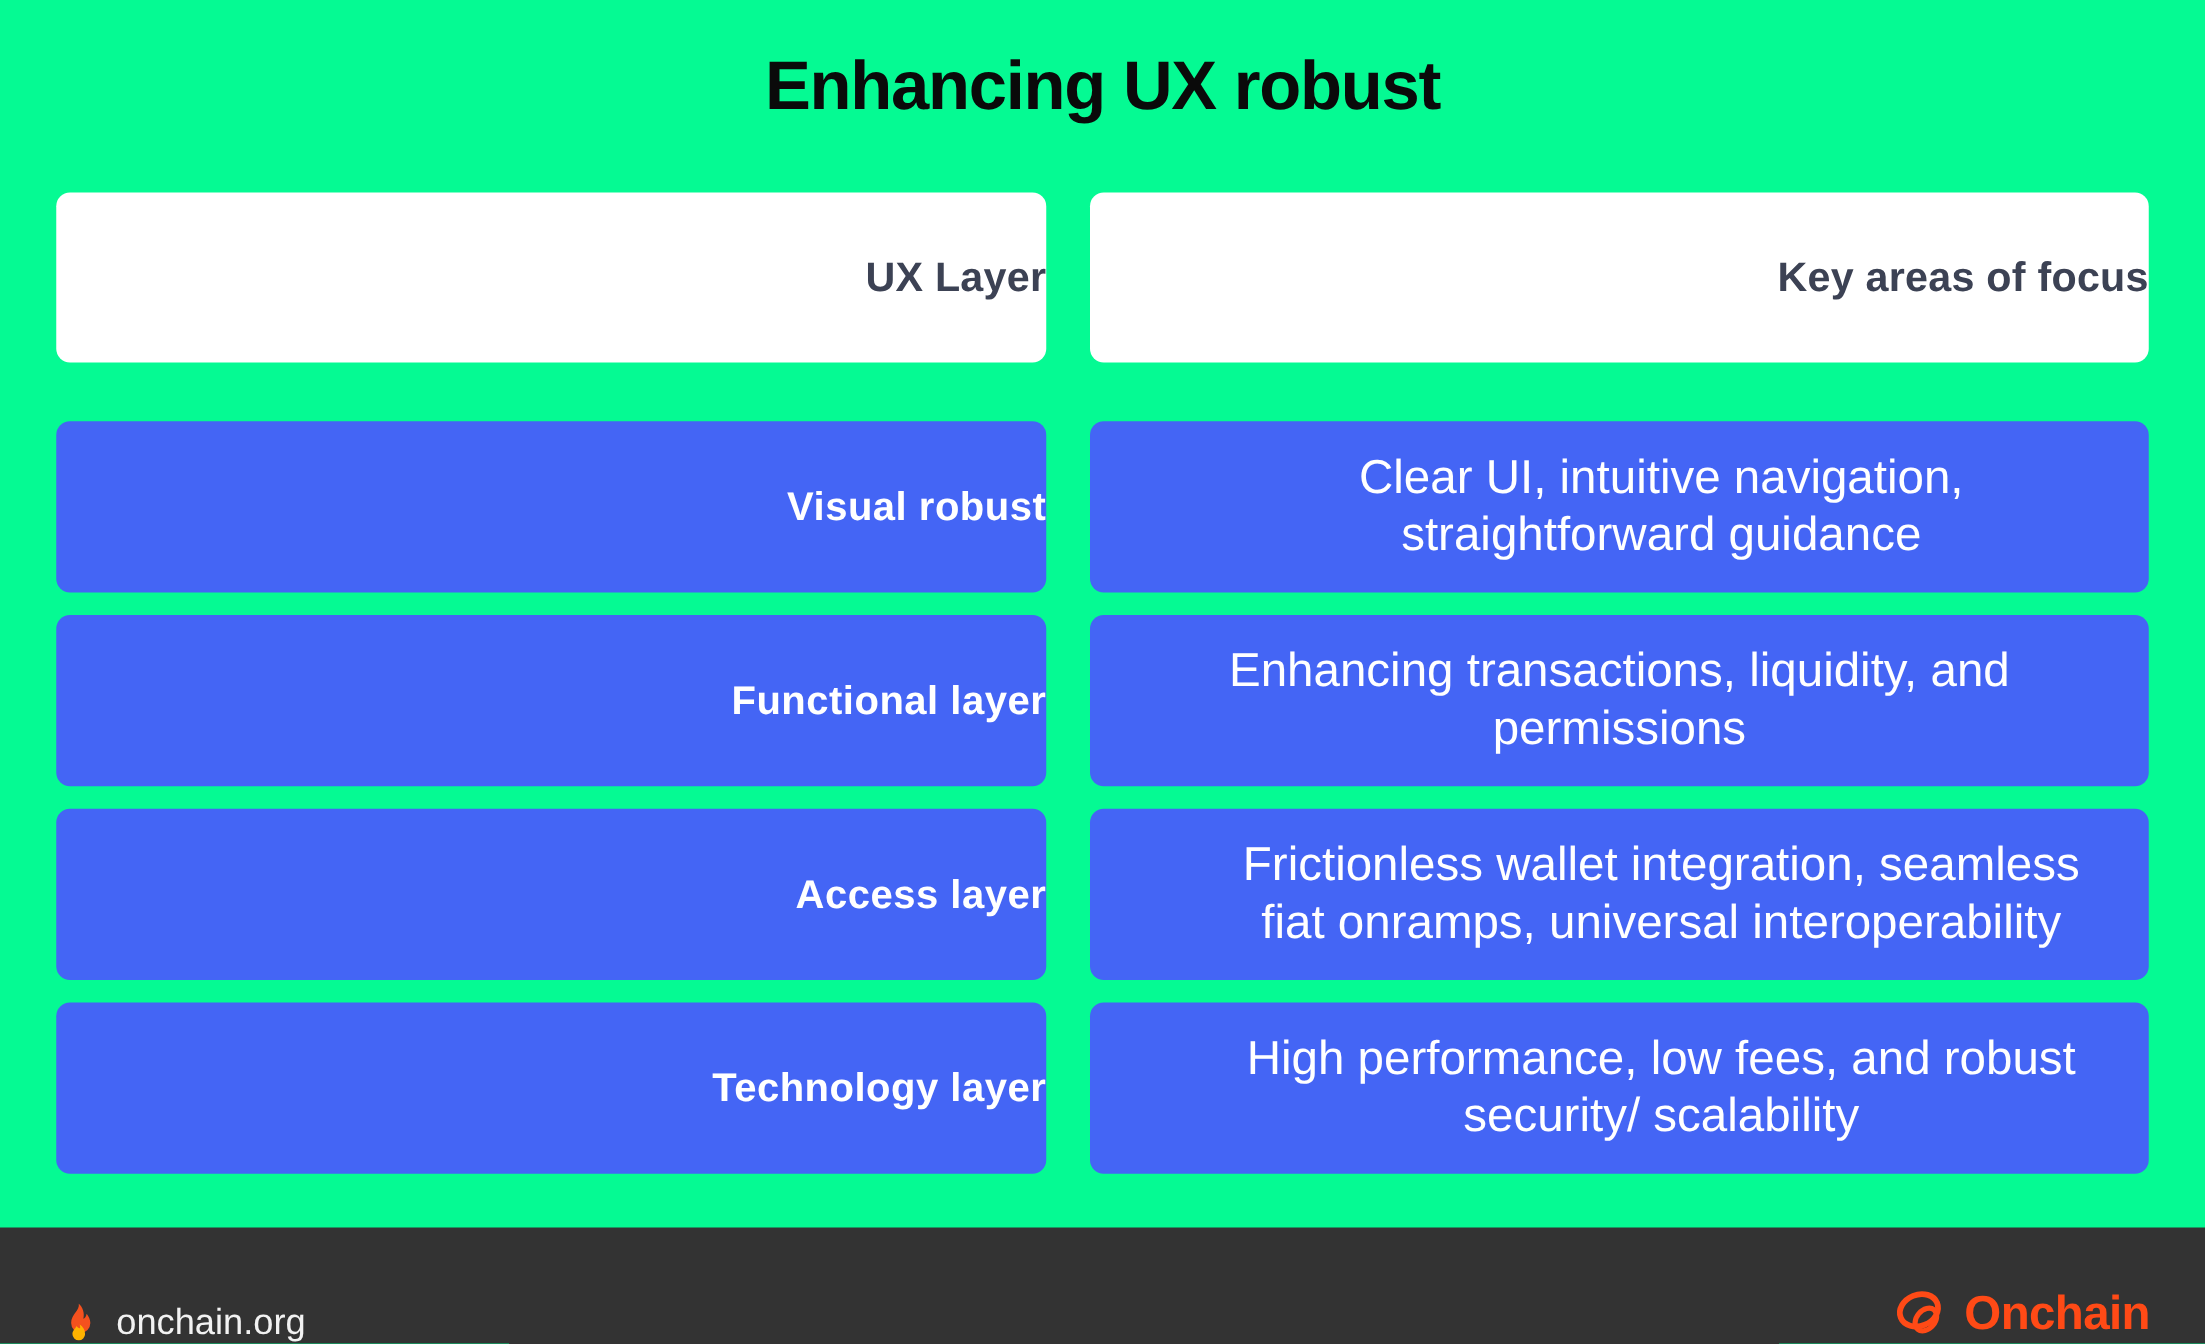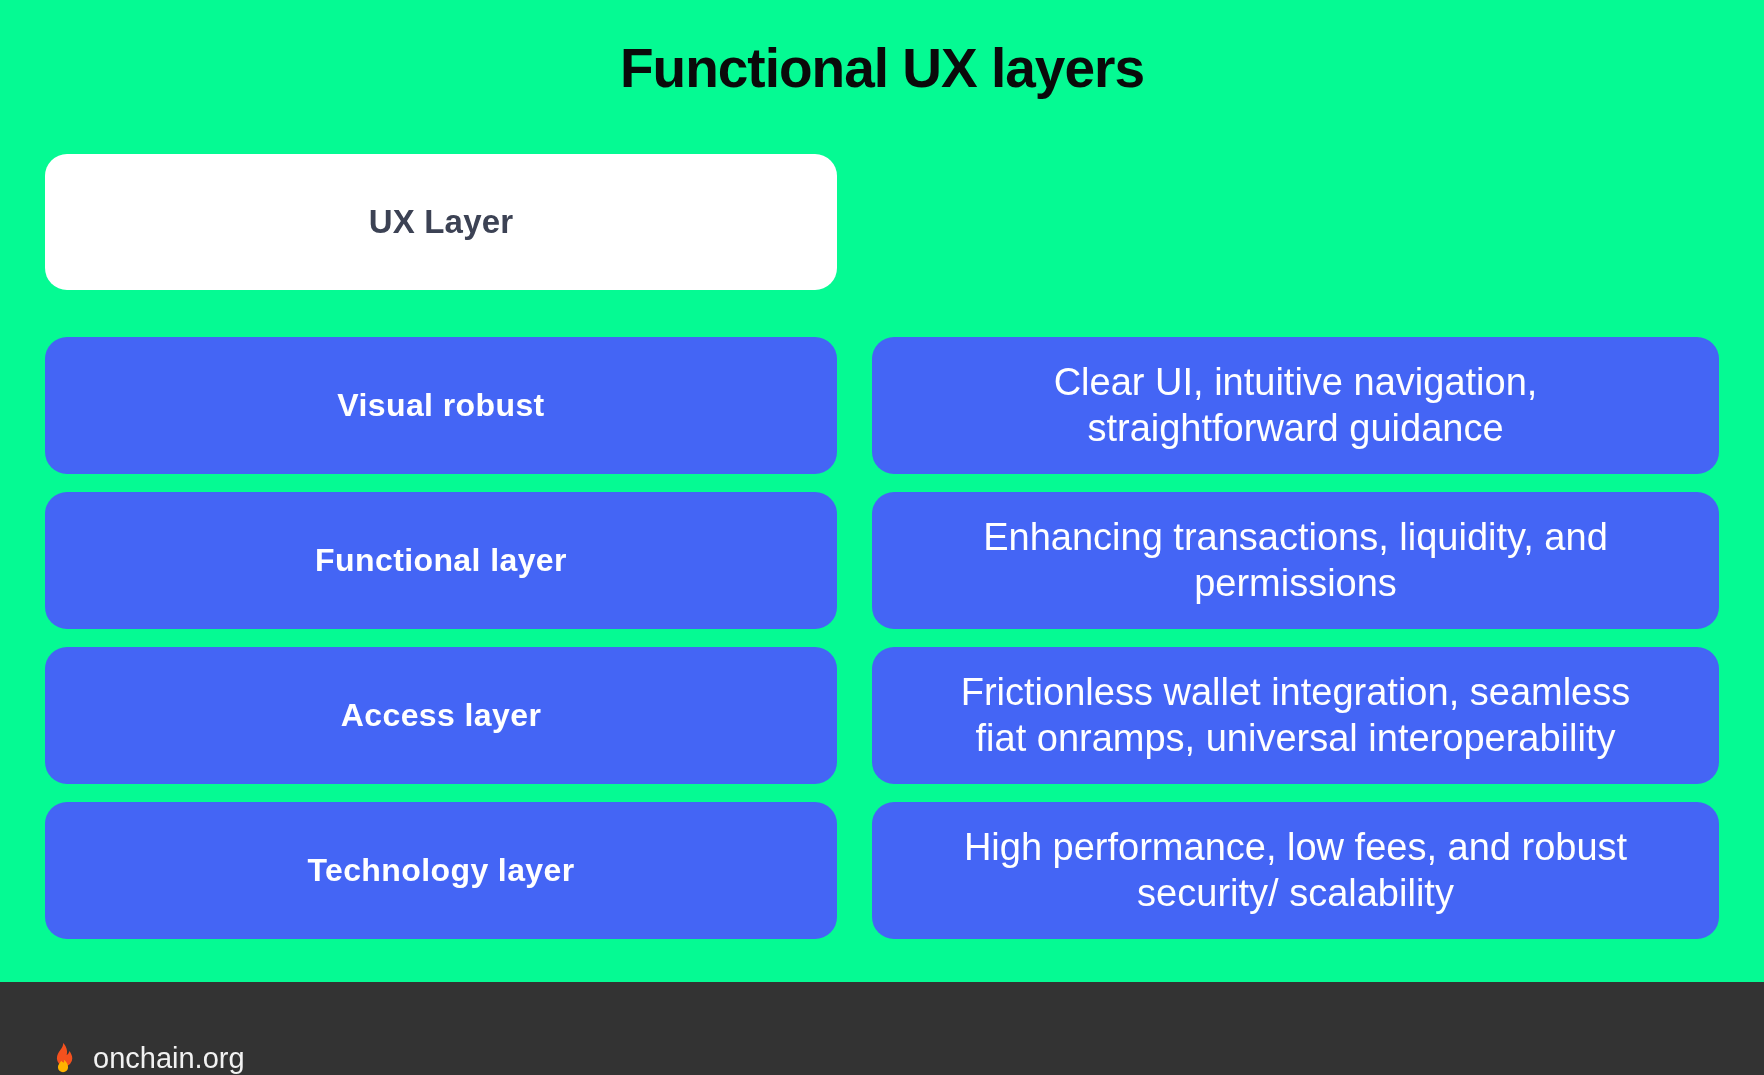--- a/index.html
+++ b/index.html
@@ -28,24 +28,24 @@
   .grid{
     display:grid;
     grid-template-columns:792px 847px;
     column-gap:35px;
     row-gap:18px;
     margin:0 45px;
   }
   .grid.headers{margin-top:54px;grid-auto-rows:136px;}
   .grid.rows{margin-top:47px;grid-auto-rows:137px;}
   .card{
-    border-radius:22px;
+    border-radius:11px;
     display:flex;
     align-items:center;
-    justify-content:center;
+    justify-content:flex-end;
   }
   .card.white{
     background:#ffffff;
     color:var(--header-text);
     font-size:33px;
     font-weight:700;
     letter-spacing:0.2px;
   }
   .card.blue{
     background:var(--blue);
@@ -92,25 +92,28 @@
     font-size:38px;
     font-weight:800;
     letter-spacing:-0.5px;
   }
 </style>
 </head>
 <body>
 
 <div class="page">
 
-  <h1 class="title">Functional UX layers</h1>
+  <h1 class="title">Enhancing UX robust</h1>
 
   <div class="grid headers">
     <div class="card white">
       <span>UX Layer</span>
+    </div>
+    <div class="card white">
+      <span>Key areas of focus</span>
     </div>
   </div>
 
   <div class="grid rows">
 
     <div class="card blue">
       <span class="layer-label">Visual robust</span>
     </div>
     <div class="card blue">
       <span class="focus-text wrap2">Clear UI, intuitive navigation, straightforward guidance</span>
@@ -144,16 +147,25 @@
     <div class="footer-left">
       <span style="display:inline-flex;">
         <svg width="30" height="34" viewBox="0 0 32 34" aria-hidden="true">
           <path d="M16 1c1.2 5.5-6.5 9-6.5 16.5a8.2 8.2 0 0 0 16.4 0c0-3.2-1.5-5.8-3.2-8-.3 2.5-1.7 3.9-2.8 4.3C21.3 8.6 19.2 3.8 16 1z" fill="#F4511E"></path>
           <path d="M16 32.2a5.4 5.4 0 0 1-5.4-5.4c0-3.1 2.5-4.6 3.5-6.9.9 1.5 3.1 2.1 3.1 2.1s.2-1.5-.4-3.2c2.8 1.8 4.6 4.5 4.6 8a5.4 5.4 0 0 1-5.4 5.4z" fill="#FFB300"></path>
         </svg>
       </span>
       <span>onchain.org</span>
     </div>
 
+    <div class="footer-brand">
+      <span style="display:inline-flex;">
+        <svg width="48" height="48" viewBox="0 0 52 52" fill="none" aria-hidden="true">
+          <ellipse cx="24" cy="23" rx="17" ry="13.5" stroke="#FF4A16" stroke-width="5" transform="rotate(-22 24 23)"></ellipse>
+          <ellipse cx="30" cy="31" rx="11" ry="8" stroke="#FF4A16" stroke-width="4.5" transform="rotate(-50 30 31)"></ellipse>
+        </svg>
+      </span>
+      <span class="wordmark">Onchain</span>
+    </div>
 
   </div>
 
 </div>
 
 </body></html>

